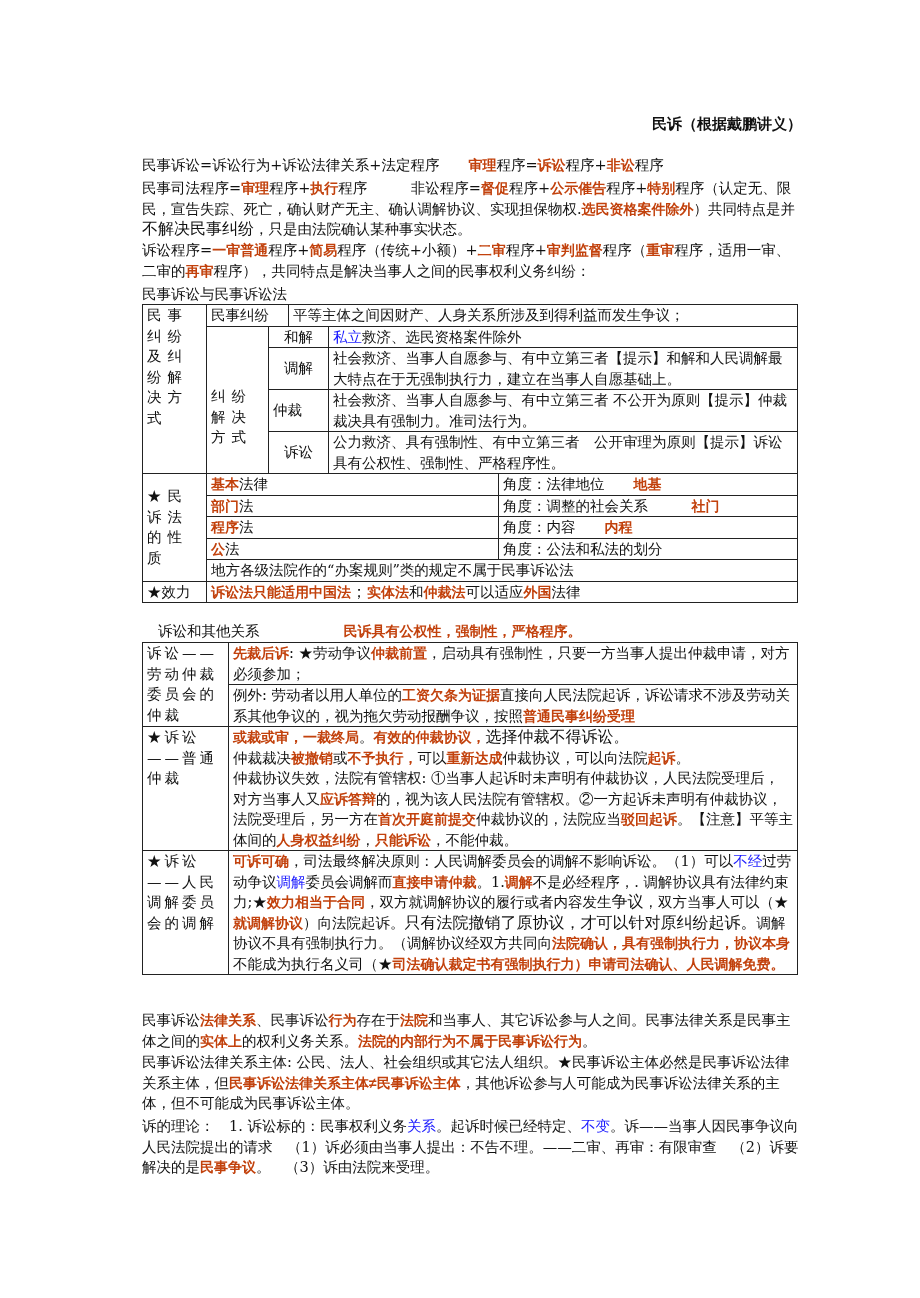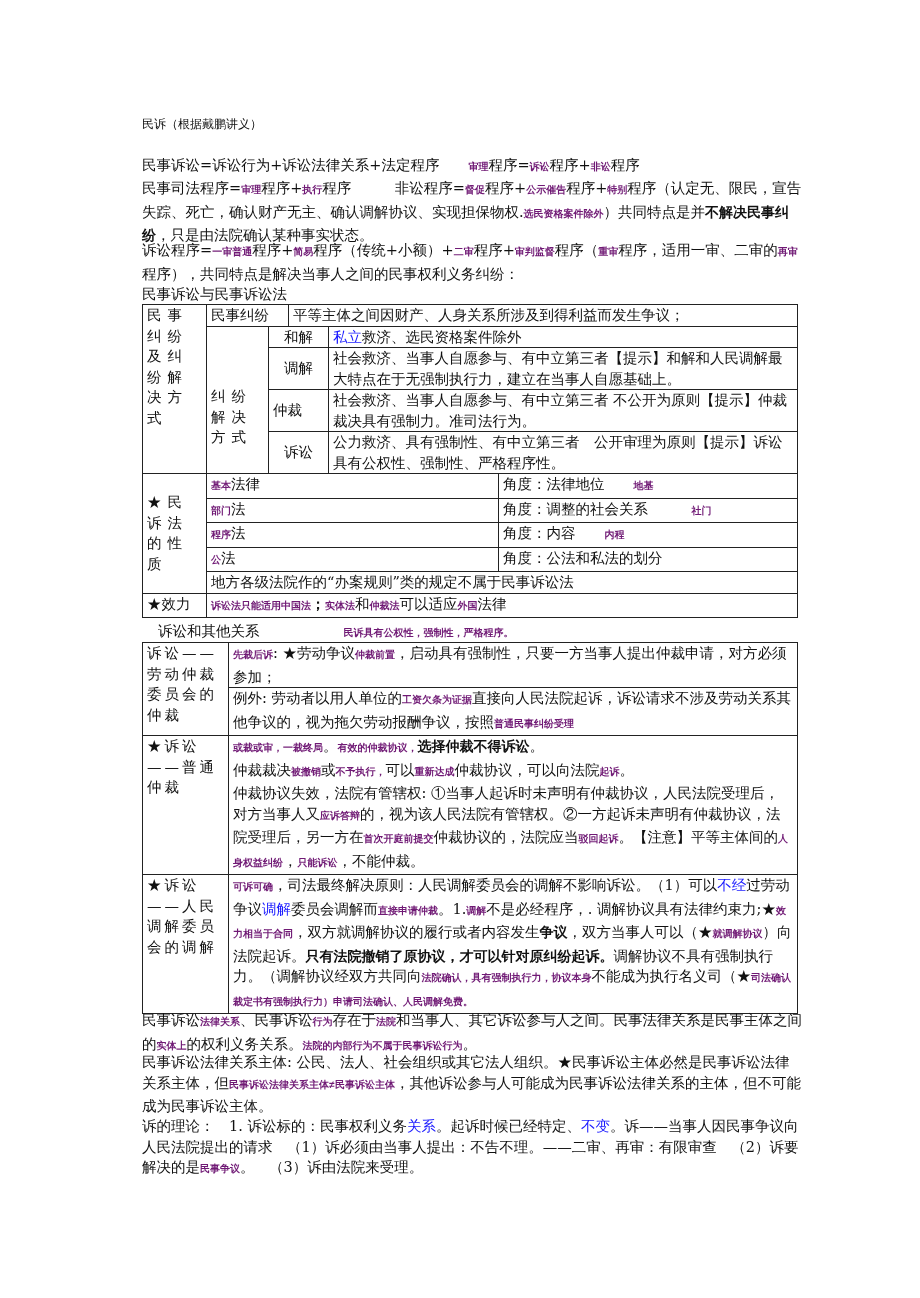--- a/index.html
+++ b/index.html
@@ -1,23 +1,23 @@
 <!DOCTYPE html>
 <html><head>
 <meta charset="utf-8">
 <style>
   html, body { margin: 0; padding: 0; background: #ffffff; }
   body { width: 920px; height: 1298px; position: relative; overflow: hidden;
          font-family: "DejaVu Serif", "Liberation Serif", serif; color: #111; }
   .page { position: absolute; left: 142px; top: 0; width: 660px; font-size: 14.5px; line-height: 20.5px; }
-  .title { position: absolute; left: 0; width: 660px; top: 114px; text-align: left; font-size: 12px; }
+  .title { position: absolute; left: 0; width: 660px; top: 114px; text-align: right; font-size: 15px; font-weight: bold; }
   .para { position: absolute; left: 0; width: 660px; }
-  .b { color: #701a75; font-weight: bold; font-family: Liberation Mono, monospace; font-size: 10px; }
+  .b { color: #c2410c; font-weight: bold; font-family: Liberation Sans, sans-serif; font-size: 14px; }
   .bl { color: #1a1aff; text-align: right; }
-  .k { font-weight: bold; font-family: "DejaVu Sans", "Liberation Sans", sans-serif; font-size: 14px; }
+  .k { font-weight: normal; font-family: "DejaVu Sans", "Liberation Sans", sans-serif; font-size: 16px; }
   table { border-collapse: collapse; position: absolute; left: 0; width: 656px; }
   td { border: 1px solid #222; vertical-align: top; padding: 0 4px; }
   .sp { letter-spacing: 6px; margin-left: 20px; }
   .mid { vertical-align: middle; }
 </style>
 </head>
 <body>
 
 <div class="page">
   <div class="title">民诉（根据戴鹏讲义）</div>

